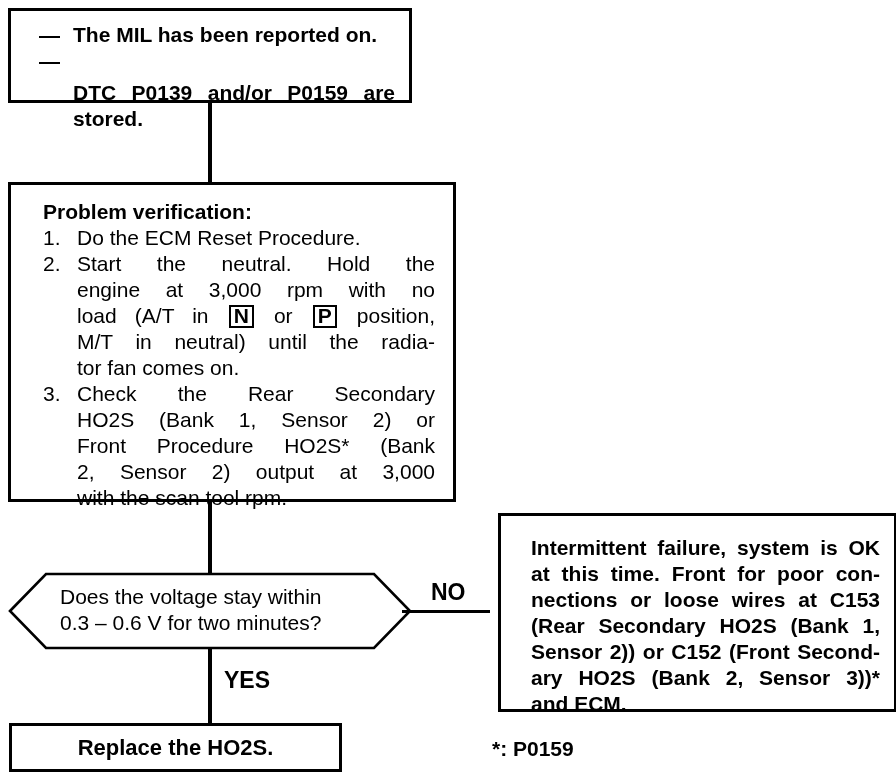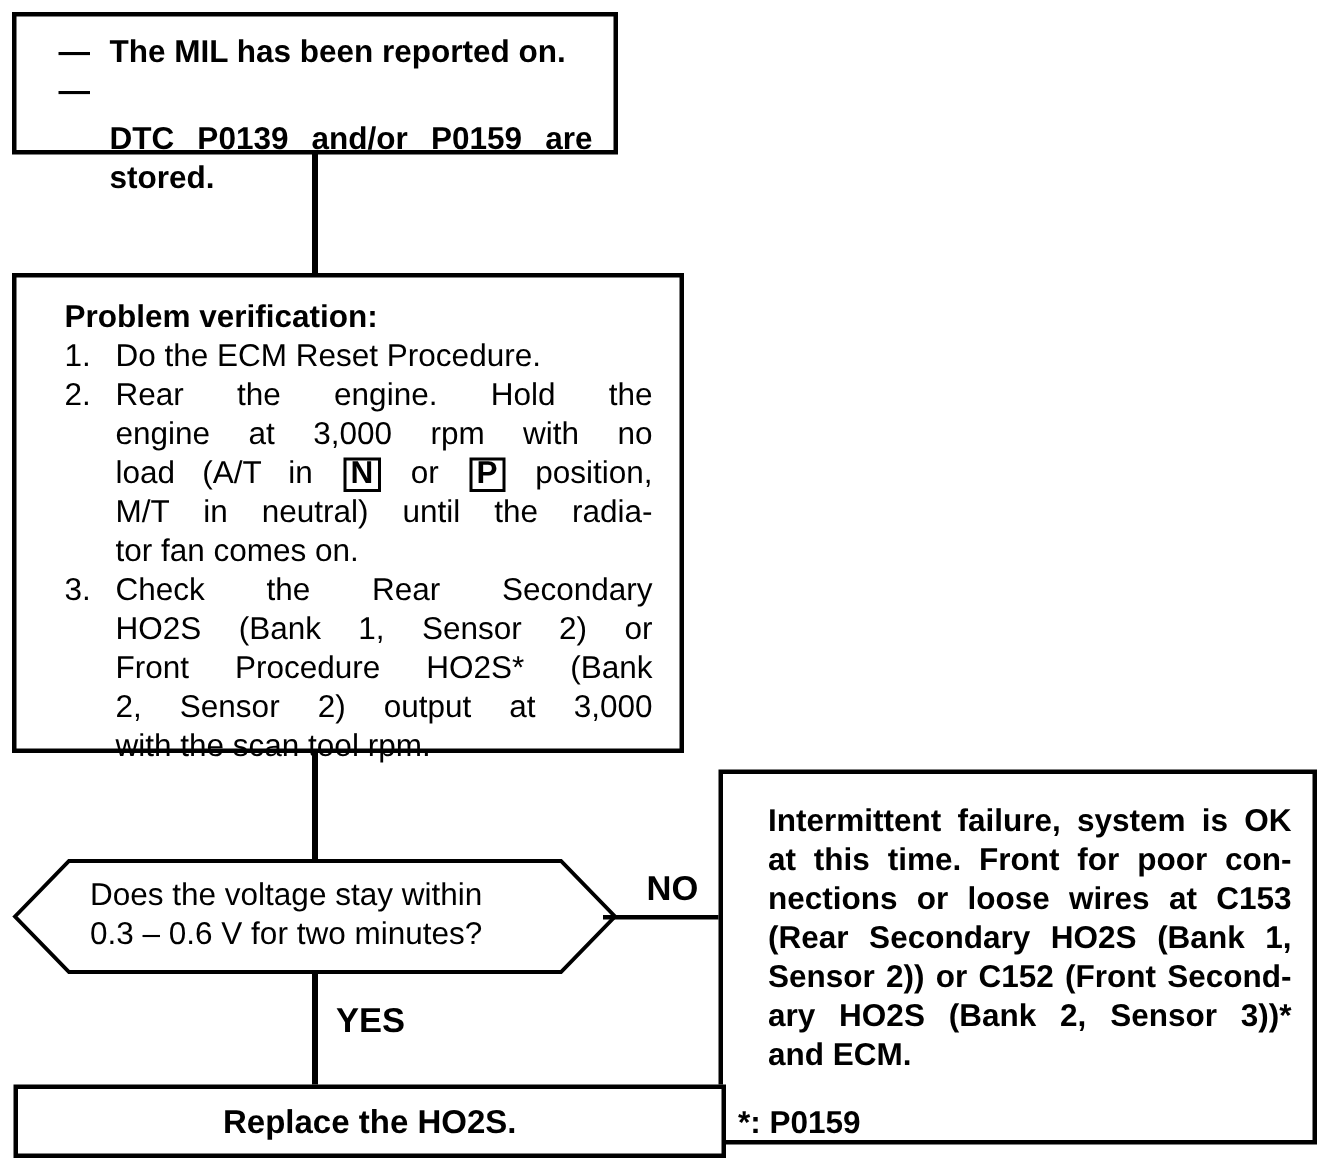--- a/index.html
+++ b/index.html
@@ -66,21 +66,21 @@
     <div class="hang txt">
       <span class="marker">1.</span>
       <span class="content">
         <span style="display:block;">Do the ECM Reset Procedure.</span>
       </span>
     </div>
 
     <div class="hang txt">
       <span class="marker">2.</span>
       <span class="content">
-        <span class="just" style="display:block;">Rear the engine. Hold the</span>
+        <span class="just" style="display:block;">Start the neutral. Hold the</span>
         <span class="just" style="display:block;">engine at 3,000 rpm with no</span>
         <span class="just" style="display:block;"><span>load (A/T in </span><span class="keybox">N</span><span> or </span><span class="keybox">P</span><span> position,</span></span>
         <span class="just" style="display:block;">M/T in neutral) until the radia-</span>
         <span style="display:block;">tor fan comes on.</span>
       </span>
     </div>
 
     <div class="hang txt">
       <span class="marker">3.</span>
       <span class="content">
@@ -101,34 +101,34 @@
     </svg>
     <div class="hextext txt">
       <span style="display:block;">Does the voltage stay within</span>
       <span style="display:block;">0.3 – 0.6 V for two minutes?</span>
     </div>
   </div>
 
   <div class="label" style="left:431px; top:580px;">NO</div>
   <div class="conn" style="left:402px; top:610px; width:88px; height:3px;"></div>
 
-  <div class="box" style="left:479px; top:513px; width:399px; height:250px; padding:19px 14px 16px 30px;">
+  <div class="box" style="left:498px; top:513px; width:399px; height:199px; padding:19px 14px 16px 30px;">
     <div class="txt bold">
       <span class="just" style="display:block;">Intermittent failure, system is OK</span>
       <span class="just" style="display:block;">at this time. Front for poor con-</span>
       <span class="just" style="display:block;">nections or loose wires at C153</span>
       <span class="just" style="display:block;">(Rear Secondary HO2S (Bank 1,</span>
       <span class="just" style="display:block;">Sensor 2)) or C152 (Front Second-</span>
       <span class="just" style="display:block;">ary HO2S (Bank 2, Sensor 3))*</span>
       <span style="display:block;">and ECM.</span>
     </div>
   </div>
 
   <div class="conn" style="left:208px; top:648px; width:4px; height:77px;"></div>
   <div class="label" style="left:224px; top:668px;">YES</div>
 
-  <div class="box" style="left:9px; top:723px; width:475px; height:49px; display:flex; align-items:center; justify-content:center;">
+  <div class="box" style="left:9px; top:723px; width:333px; height:49px; display:flex; align-items:center; justify-content:center;">
     <div class="bold" style="font-size:22px;">Replace the HO2S.</div>
   </div>
 
   <div class="footnote" style="left:492px; top:737px;">*: P0159</div>
 
 </div>
 
 </body></html>

